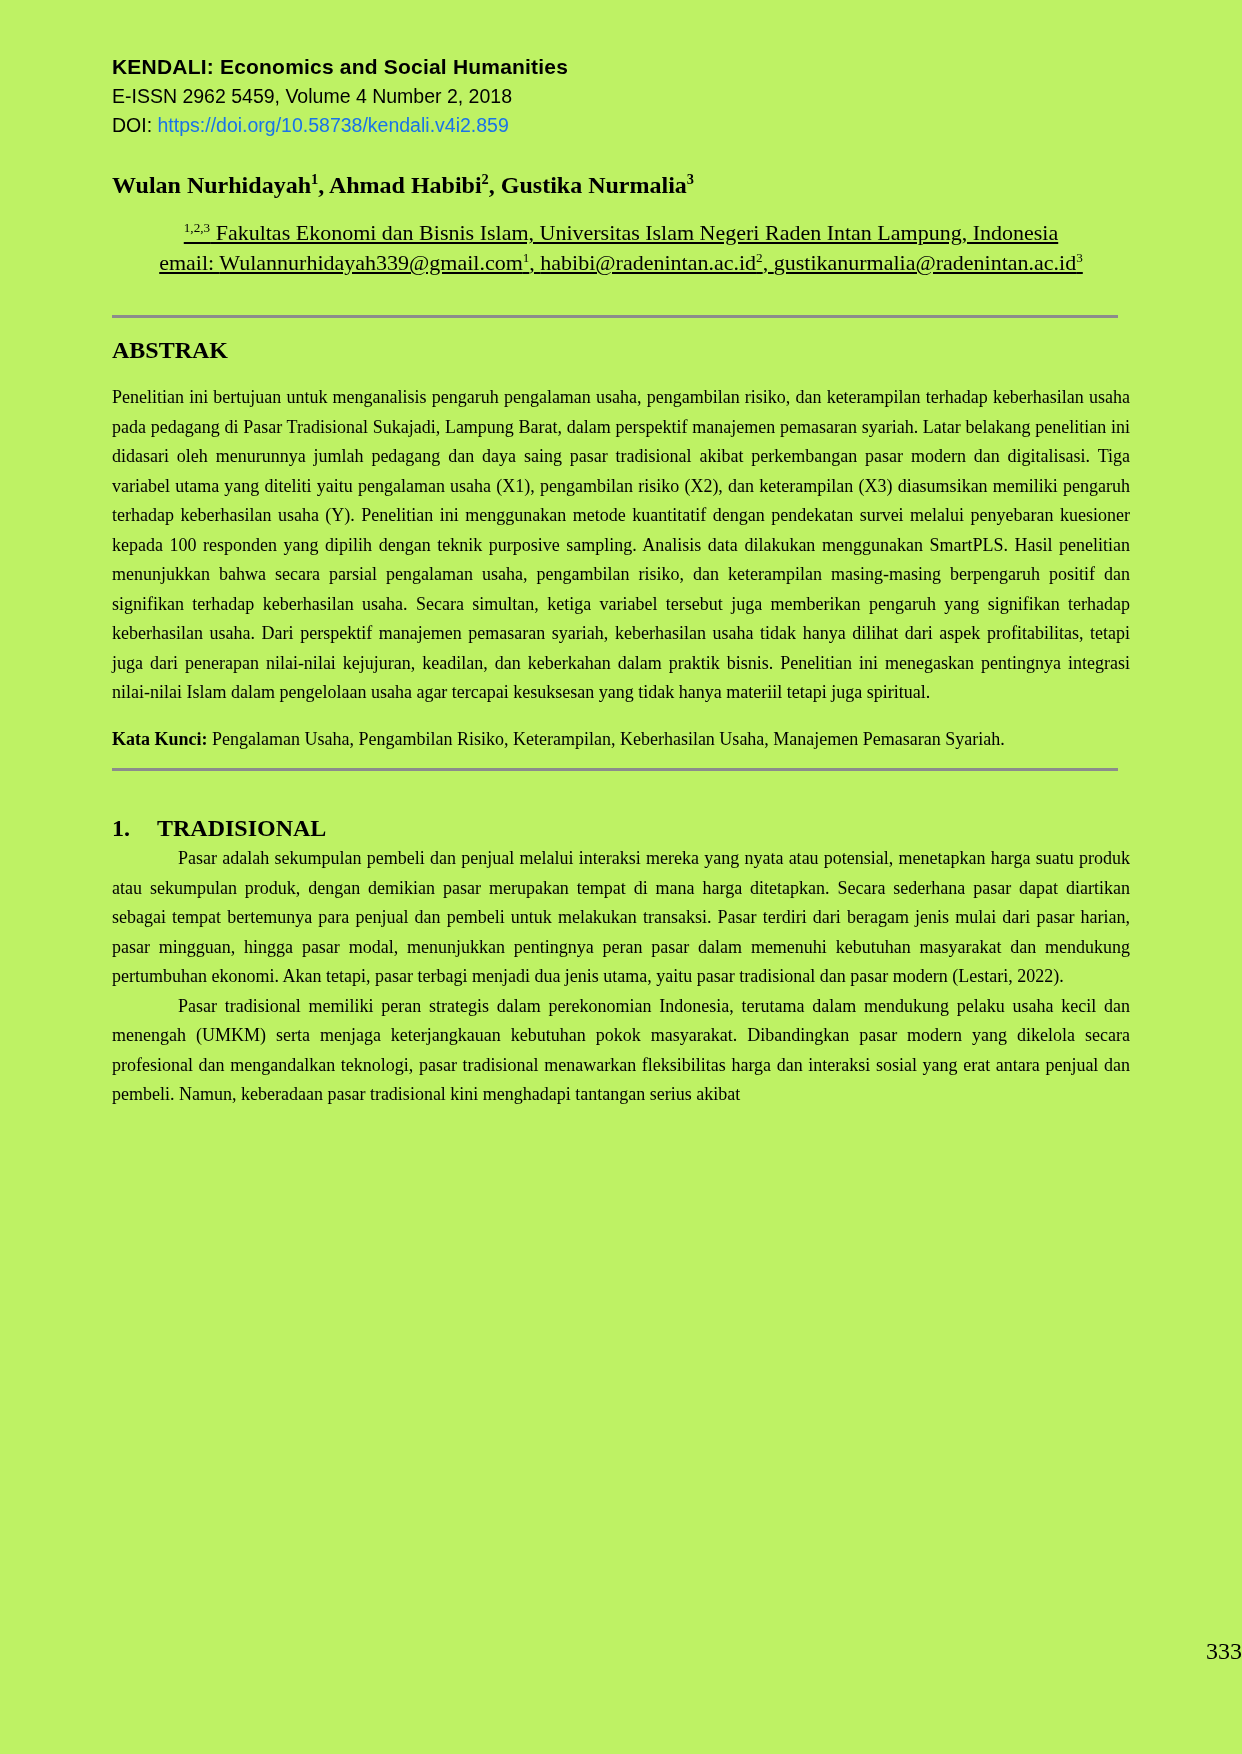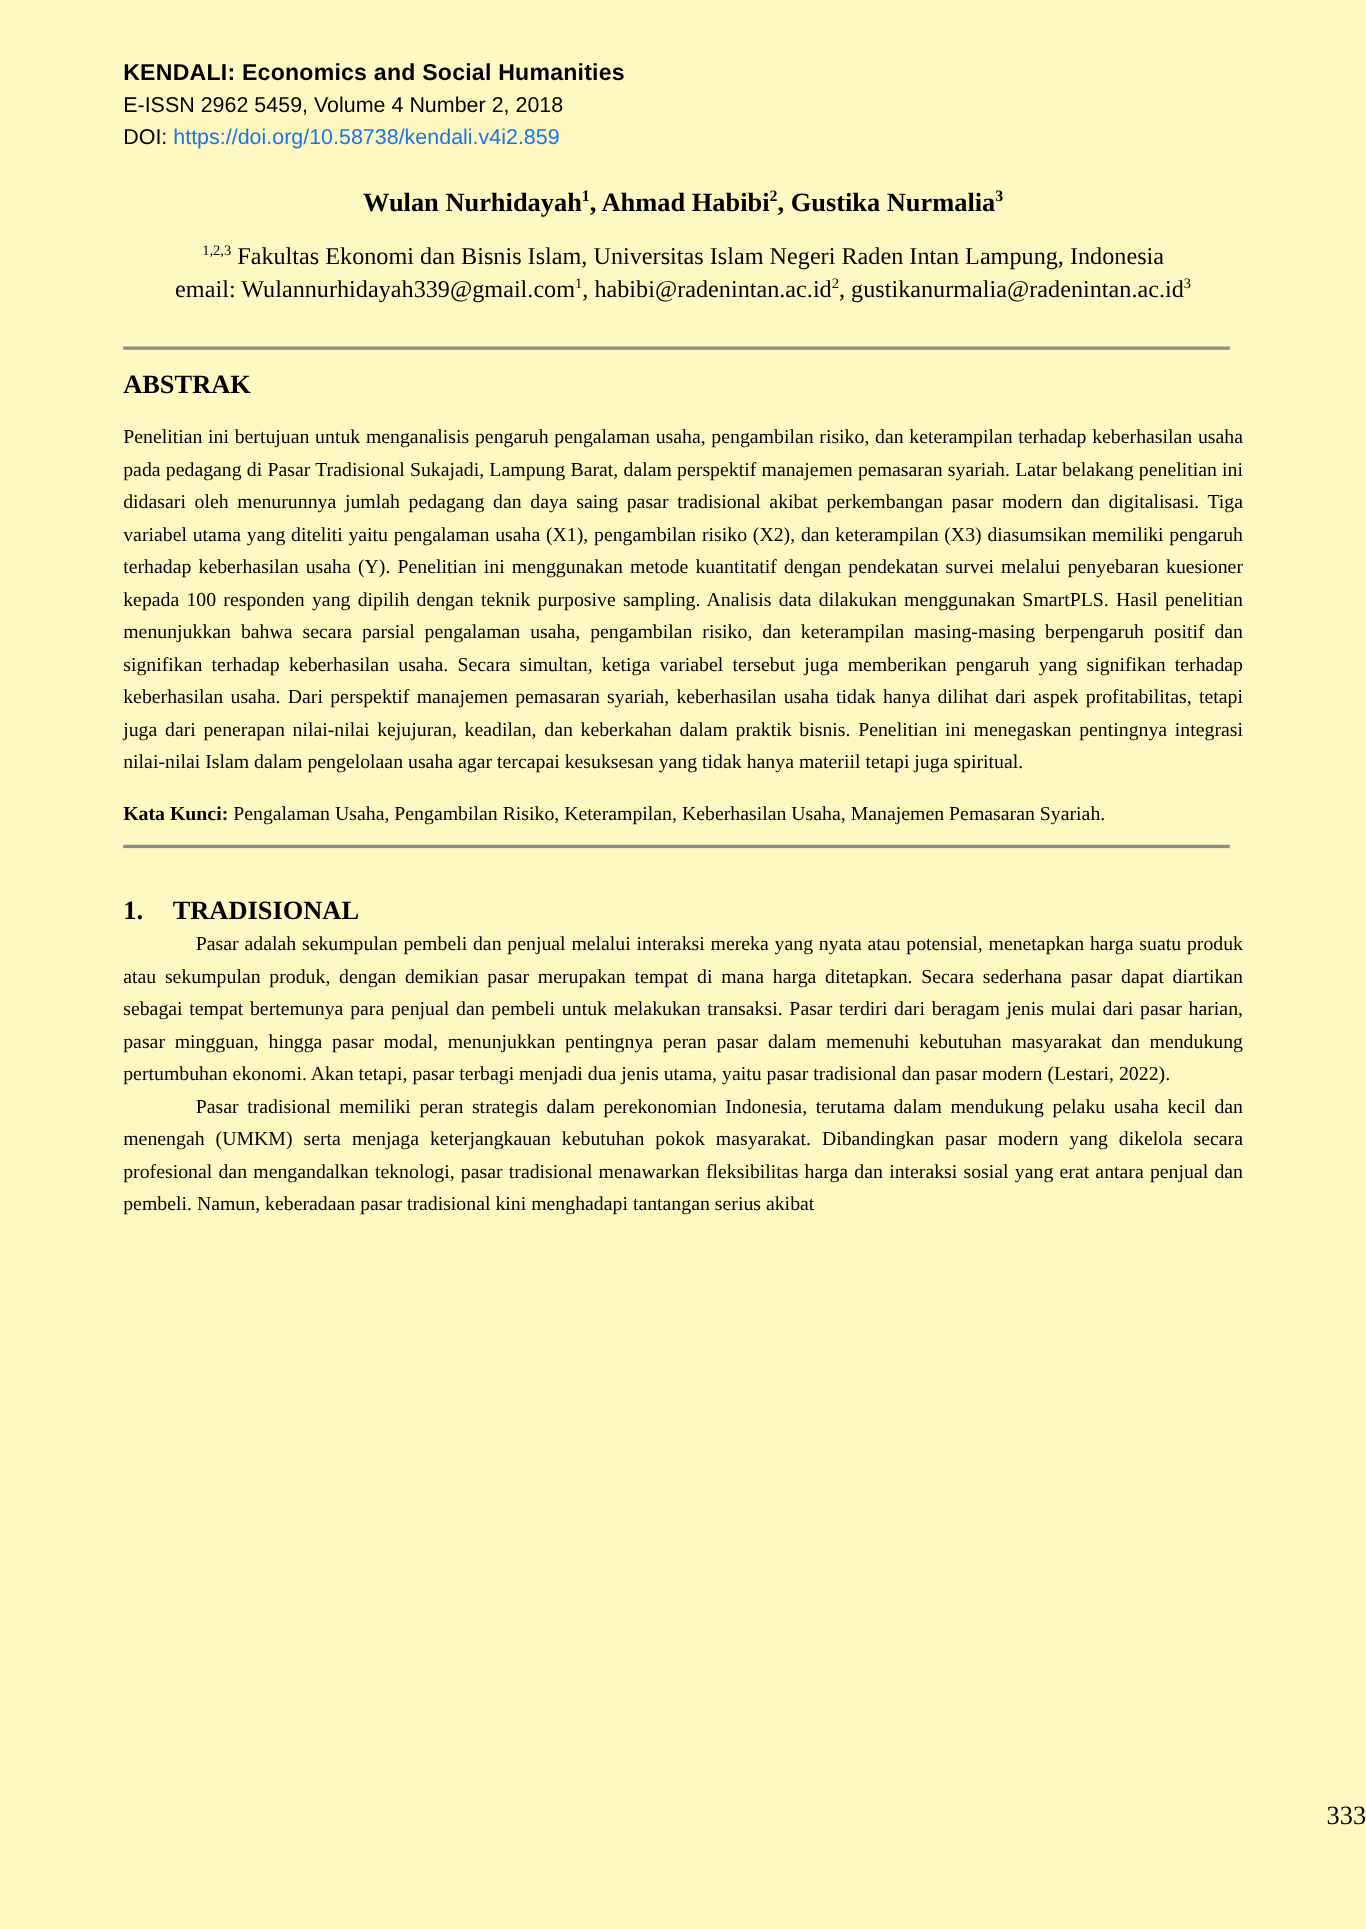--- a/index.html
+++ b/index.html
@@ -1,45 +1,45 @@
 <!DOCTYPE html>
 <html><head>
 <meta charset="utf-8">
 <style>
   * { margin:0; padding:0; box-sizing:border-box; }
   html,body { background:#ffffff; }
   .page {
     position:relative;
     width:1242px; height:1754px;
     margin:0 auto;
-    background:#fef9c3;
+    background:#bef264;
     color:#000000;
     font-family:"Liberation Serif","DejaVu Serif",serif;
     padding:52px 112px 0 112px;
     overflow:hidden;
   }
   
   .j-head { font-family:"Liberation Sans","DejaVu Sans",sans-serif; }
   .j-name { font-size:21px; font-weight:700; line-height:30px; letter-spacing:0.2px; }
   .j-sub  { font-size:19.5px; font-weight:400; line-height:28.5px; }
   .doi-link { text-decoration:none; }
   
   .a-title {
     margin-top:47px;
     text-align:center;
     font-size:33px; font-weight:700; line-height:43px;
     white-space:pre-line;
   }
   .authors {
     margin-top:31px;
-    text-align:center;
+    text-align:left;
     font-size:24px; font-weight:700; line-height:31px;
   }
   sup { font-size:60%; line-height:0; vertical-align:super; }
-  .affil { margin-top:17px; text-align:center; font-size:22px; line-height:30px; }
+  .affil { margin-top:17px; text-align:center; font-size:22px; line-height:30px;text-decoration:underline; }
   .rule { height:3px; width:1006px; margin-top:37px; }
   .rule2 { margin-top:14px; }
   .sec-head { font-size:24px; font-weight:700; line-height:32px; margin-top:16px; }
   .par { text-align:justify; font-size:18px; line-height:29.5px; }
   .abstract-body { margin-top:17px; }
   .keywords { margin-top:17px; line-height:29.5px; }
   .num-head { margin-top:42px; line-height:31px; }
   .h-num { display:inline-block; width:45px; }
   .sec-body .par { text-indent:66px; }
   .page-num {

